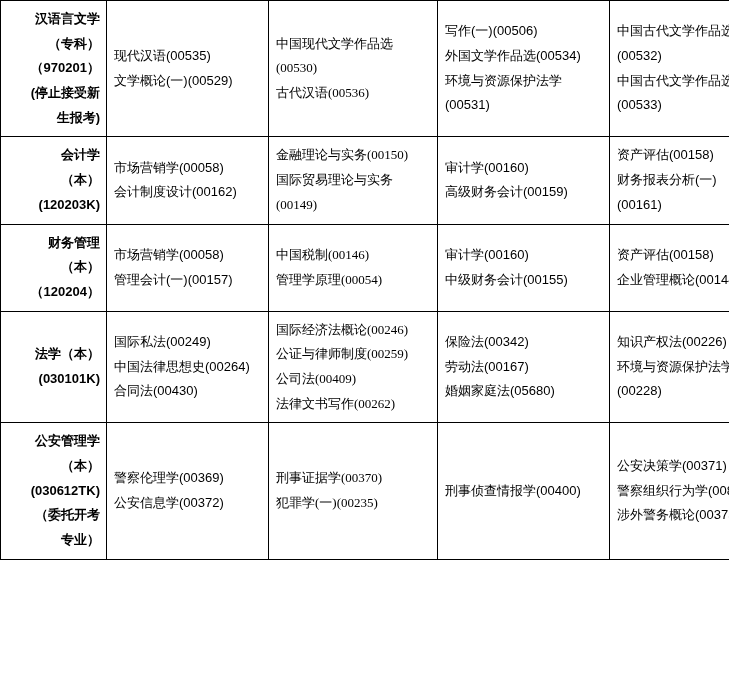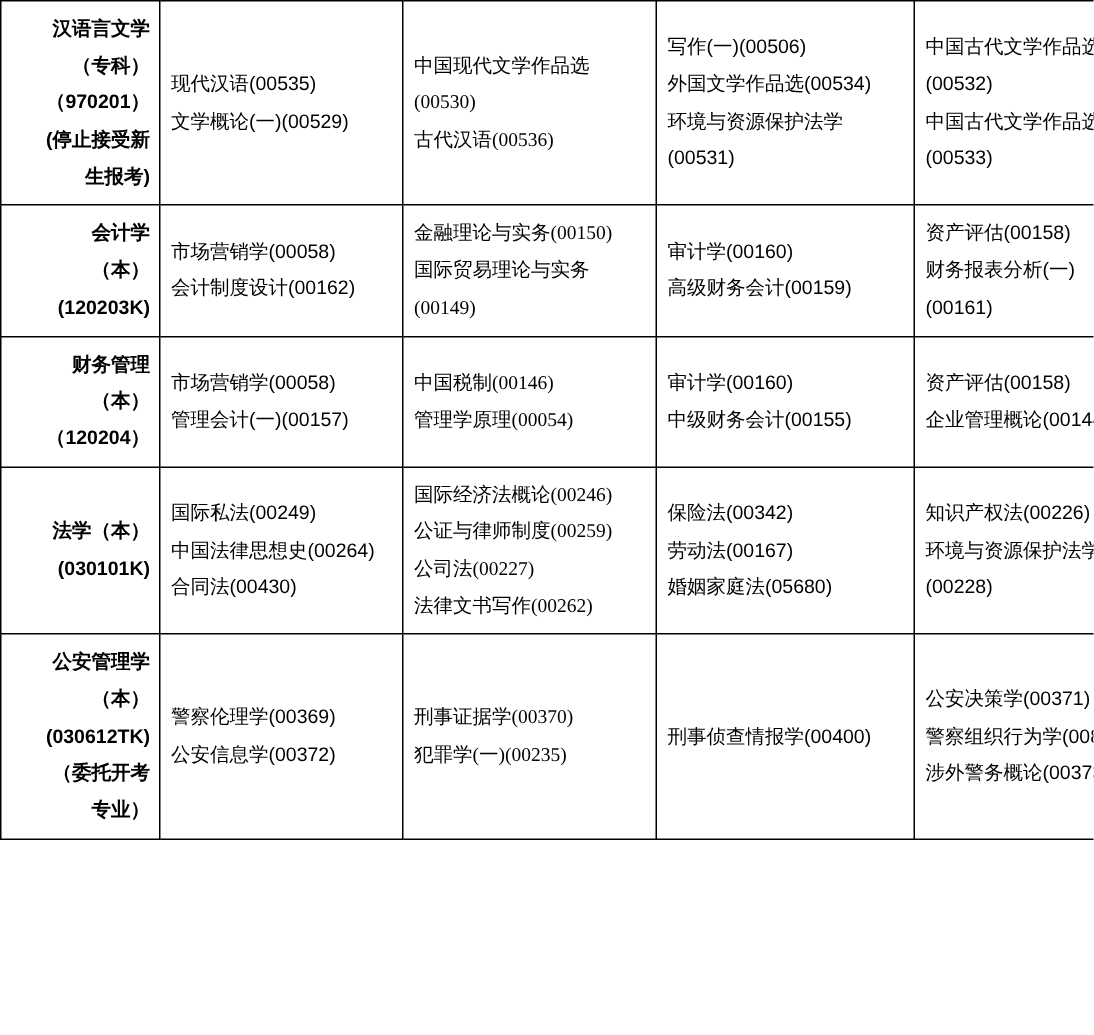--- a/index.html
+++ b/index.html
@@ -134,21 +134,21 @@
         <span class="line">(030101K)</span>
       </td>
       <td class="col1">
         <span class="line">国际私法(00249)</span>
         <span class="line">中国法律思想史(00264)</span>
         <span class="line">合同法(00430)</span>
       </td>
       <td class="col2">
         <span class="line">国际经济法概论(00246)</span>
         <span class="line">公证与律师制度(00259)</span>
-        <span class="line">公司法(00227)</span>
+        <span class="line">公司法(00409)</span>
         <span class="line">法律文书写作(00262)</span>
       </td>
       <td class="col3">
         <span class="line">保险法(00342)</span>
         <span class="line">劳动法(00167)</span>
         <span class="line">婚姻家庭法(05680)</span>
       </td>
       <td class="col4">
         <span class="line">知识产权法(00226)</span>
         <span class="line">环境与资源保护法学</span>

